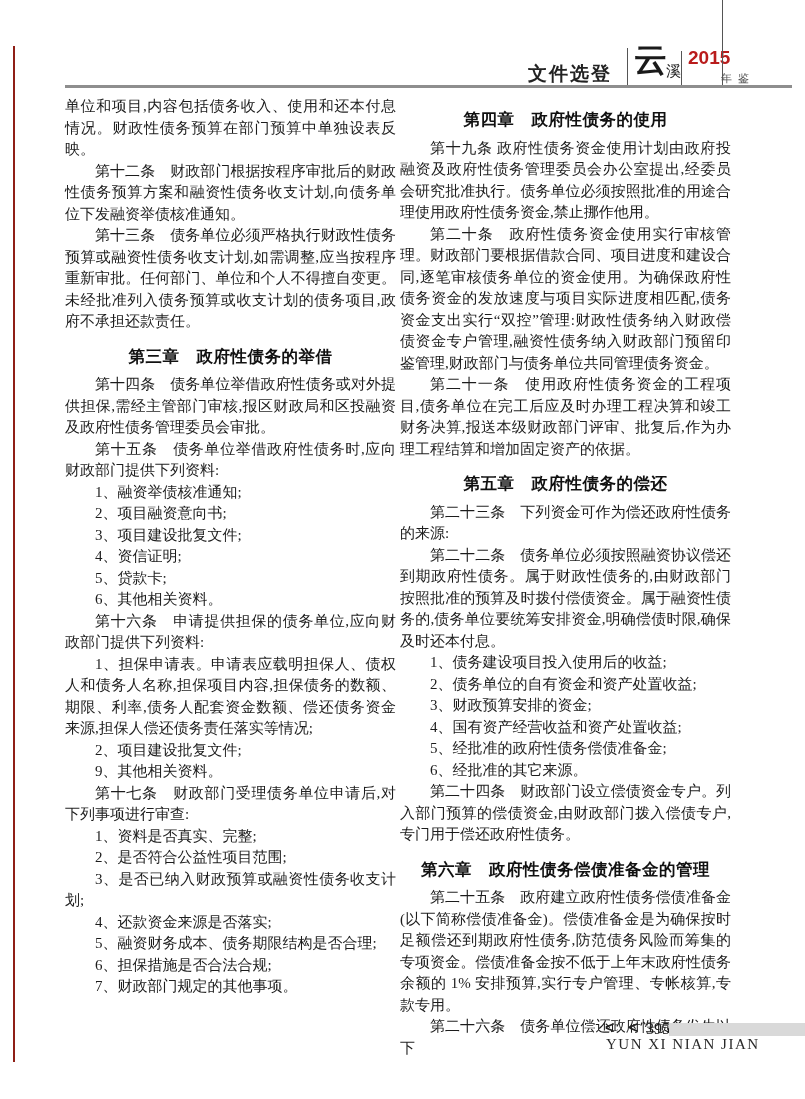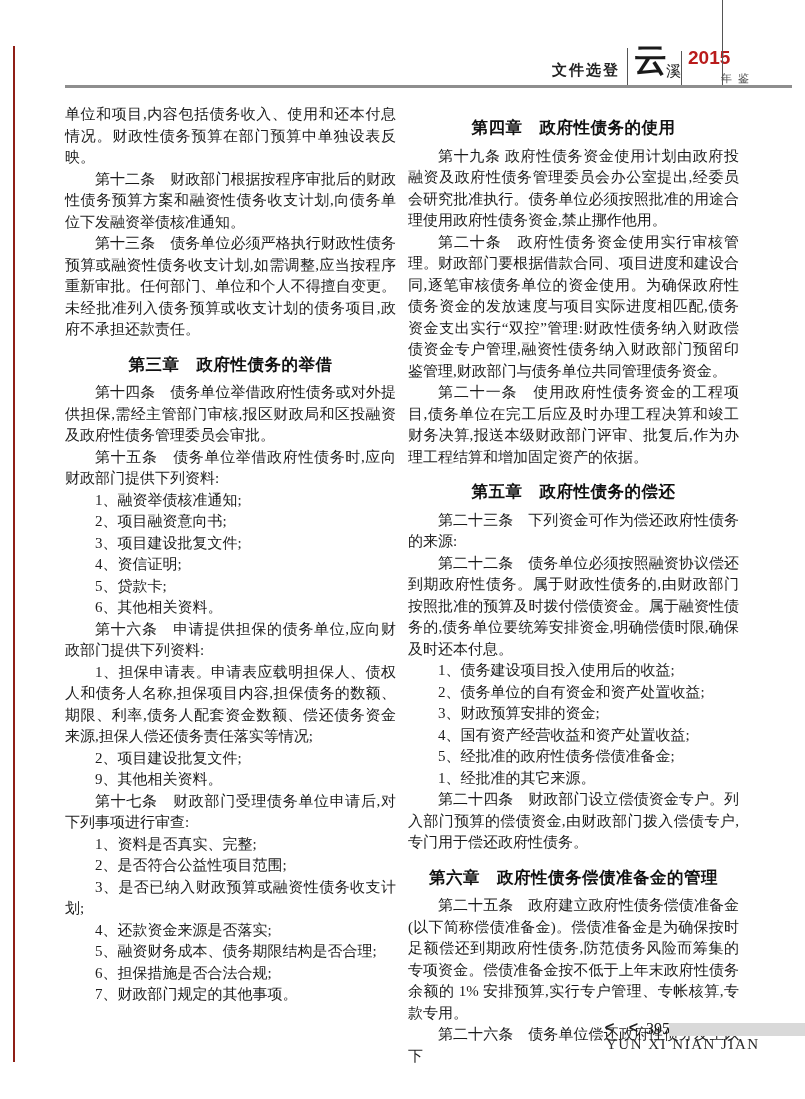--- a/index.html
+++ b/index.html
@@ -13,23 +13,23 @@
   }
   
   .accent-rule {
     position: absolute;
     left: 13px; top: 46px;
     width: 2px; height: 1016px;
     background: var(--accent-red, #8f1f16);
   }
   
   .hdr-section-title {
-    position: absolute; top: 61px; right: 185px;
+    position: absolute; top: 61px; right: 193px;
     font-family: "Liberation Sans", sans-serif;
-    font-size: 15px; font-weight: 700; letter-spacing: 2px;
+    font-size: 19px; font-weight: 700; letter-spacing: 2px;
     color: #222;
     text-align: right;
   }
   .vdiv { position: absolute; width: 1px; background: #555; }
   .vdiv-1 { left: 627px; top: 48px; height: 37px; }
   .vdiv-2 { left: 681px; top: 51px; height: 34px; }
   .vdiv-3 { left: 722px; top: 0px; height: 85px; }
   .brand-large {
     position: absolute; left: 634px; top: 44px;
     font-size: 33px; font-weight: 700; line-height: 1;
@@ -48,21 +48,21 @@
     position: absolute; left: 689px; top: 71px;
     font-size: 11px; color: #555; letter-spacing: 6px; margin-left: 32px;
   }
   .hrule {
     position: absolute; top: 85px; left: 65px; width: 727px; height: 3px;
     background: var(--rule-gray, #8e8e8e);
   }
   
   .columns {
     position: absolute; left: 65px; top: 96px; width: 676px;
-    display: flex; gap: 12px; margin-top: 8px;
+    display: flex; gap: 4px;
   }
   .col {
     width: 331px;
     font-size: 15px; line-height: 21.5px;
     text-align: justify;
     text-justify: inter-ideograph;
   }
   .col p { margin: 0; }
   .col p.paragraph { text-indent: 2em; }
   .col p.continuation { text-indent: 0; }
@@ -145,21 +145,21 @@
         <p class="paragraph">第二十条　政府性债务资金使用实行审核管理。财政部门要根据借款合同、项目进度和建设合同,逐笔审核债务单位的资金使用。为确保政府性债务资金的发放速度与项目实际进度相匹配,债务资金支出实行“双控”管理:财政性债务纳入财政偿债资金专户管理,融资性债务纳入财政部门预留印鉴管理,财政部门与债务单位共同管理债务资金。</p>
         <p class="paragraph">第二十一条　使用政府性债务资金的工程项目,债务单位在完工后应及时办理工程决算和竣工财务决算,报送本级财政部门评审、批复后,作为办理工程结算和增加固定资产的依据。</p>
         <h2 class="heading">第五章　政府性债务的偿还</h2>
         <p class="paragraph">第二十三条　下列资金可作为偿还政府性债务的来源:</p>
         <p class="paragraph">第二十二条　债务单位必须按照融资协议偿还到期政府性债务。属于财政性债务的,由财政部门按照批准的预算及时拨付偿债资金。属于融资性债务的,债务单位要统筹安排资金,明确偿债时限,确保及时还本付息。</p>
         <p class="paragraph">1、债务建设项目投入使用后的收益;</p>
         <p class="paragraph">2、债务单位的自有资金和资产处置收益;</p>
         <p class="paragraph">3、财政预算安排的资金;</p>
         <p class="paragraph">4、国有资产经营收益和资产处置收益;</p>
         <p class="paragraph">5、经批准的政府性债务偿债准备金;</p>
-        <p class="paragraph">1、经批准的其它来源。</p>
+        <p class="paragraph">6、经批准的其它来源。</p>
         <p class="paragraph">第二十四条　财政部门设立偿债资金专户。列入部门预算的偿债资金,由财政部门拨入偿债专户,专门用于偿还政府性债务。</p>
         <h2 class="heading">第六章　政府性债务偿债准备金的管理</h2>
         <p class="paragraph">第二十五条　政府建立政府性债务偿债准备金(以下简称偿债准备金)。偿债准备金是为确保按时足额偿还到期政府性债务,防范债务风险而筹集的专项资金。偿债准备金按不低于上年末政府性债务余额的 1% 安排预算,实行专户管理、专帐核算,专款专用。</p>
         <p class="paragraph">第二十六条　债务单位偿还政府性债务发生以下</p>
       </section>
   </main>
 
   <footer>
     <span class="ftr-arrows">&lt; &lt;</span>
     <span class="ftr-pagenum">395</span>

